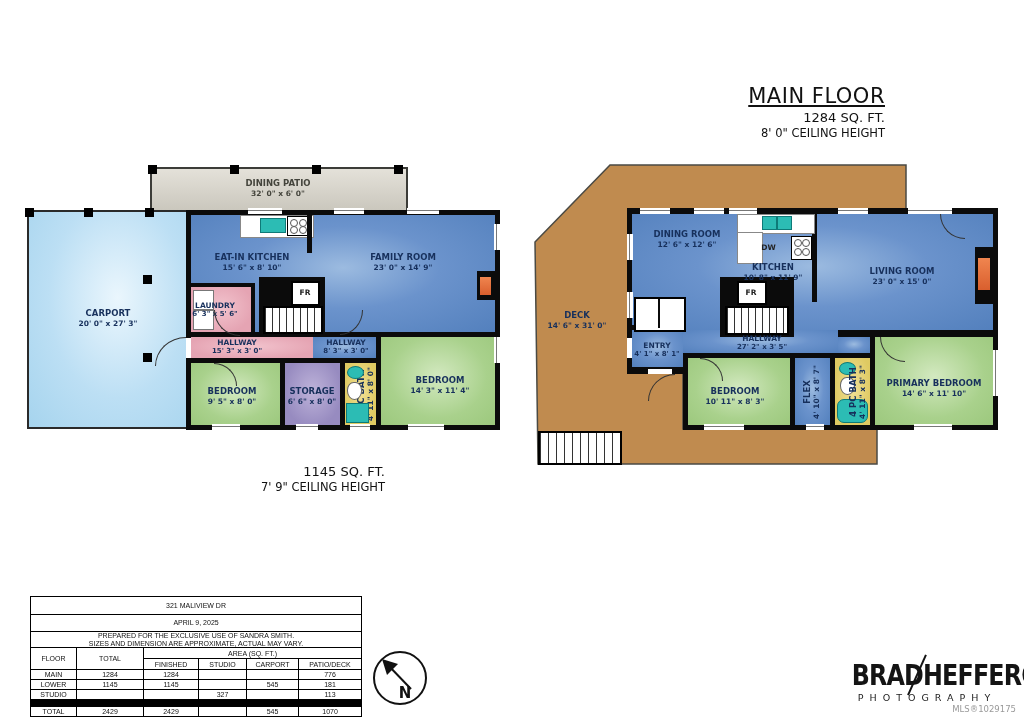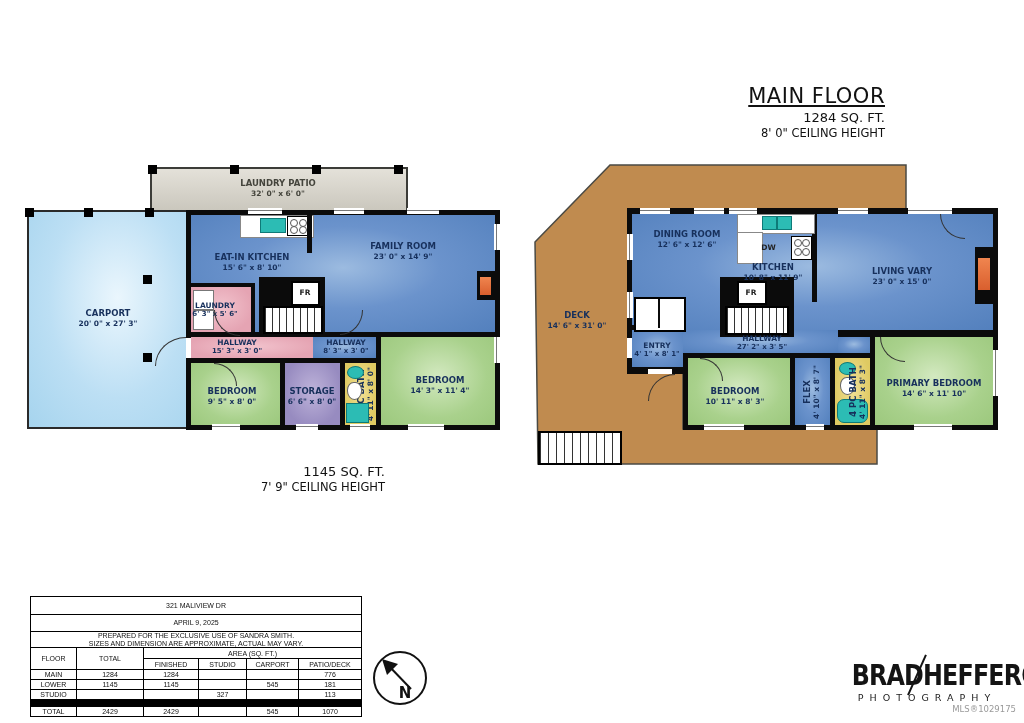--- a/index.html
+++ b/index.html
@@ -72,21 +72,21 @@
     <div class="t2">1145 SQ. FT.</div>
     <div class="t3">7' 9" CEILING HEIGHT</div>
   </div>
 
   <div class="rm patio" style="left:150px;top:167px;width:254px;height:43px;"></div>
   <div class="post" style="left:148px;top:165px;"></div>
   <div class="post" style="left:230px;top:165px;"></div>
   <div class="post" style="left:312px;top:165px;"></div>
   <div class="post" style="left:394px;top:165px;"></div>
   <div class="hlab glab" style="left:278px;top:188px;">
-    <div class="ln">LAUNDRY PATIO</div>
+    <div class="ln">DINING PATIO</div>
     <div class="ld">32' 0" x 6' 0"</div>
   </div>
 
   <div class="rm lblue" style="left:27px;top:210px;width:161px;height:215px;border:2px solid #2a2a2a;"></div>
   <div class="post" style="left:25px;top:208px;"></div>
   <div class="post" style="left:84px;top:208px;"></div>
   <div class="post" style="left:145px;top:208px;"></div>
   <div class="post" style="left:143px;top:275px;"></div>
   <div class="post" style="left:143px;top:353px;"></div>
   <div class="hlab" style="left:108px;top:318px;">
@@ -176,21 +176,21 @@
   </div>
 
   <div class="teal oval" style="left:347px;top:366px;width:15px;height:11px;"></div>
   <div class="toilet" style="left:347px;top:382px;width:13px;height:16px;"></div>
   <div class="teal" style="left:346px;top:403px;width:21px;height:18px;"></div>
 
   <div class="hlab" style="left:252px;top:262px;">
     <div class="ln">EAT-IN KITCHEN</div>
     <div class="ld">15' 6" x 8' 10"</div>
   </div>
-  <div class="hlab" style="left:403px;top:251px;">
+  <div class="hlab" style="left:403px;top:262px;">
     <div class="ln">FAMILY ROOM</div>
     <div class="ld">23' 0" x 14' 9"</div>
   </div>
 
   <div class="winh" style="left:248px;top:208px;width:34px;"></div>
   <div class="winh" style="left:334px;top:208px;width:30px;"></div>
   <div class="winh" style="left:407px;top:208px;width:32px;"></div>
   <div class="winv" style="left:494px;top:224px;height:26px;"></div>
   <div class="winv" style="left:494px;top:337px;height:26px;"></div>
   <div class="winh" style="left:212px;top:424px;width:28px;"></div>
@@ -275,21 +275,21 @@
 
   <div class="hlab" style="left:687px;top:239px;">
     <div class="ln">DINING ROOM</div>
     <div class="ld">12' 6" x 12' 6"</div>
   </div>
   <div class="hlab" style="left:773px;top:272px;">
     <div class="ln">KITCHEN</div>
     <div class="ld">10' 8" x 11' 9"</div>
   </div>
   <div class="hlab" style="left:902px;top:276px;">
-    <div class="ln">LIVING VARY</div>
+    <div class="ln">LIVING ROOM</div>
     <div class="ld">23' 0" x 15' 0"</div>
   </div>
   <div class="hlab sm" style="left:657px;top:350px;">
     <div class="ln">ENTRY</div>
     <div class="ld">4' 1" x 8' 1"</div>
   </div>
   <div class="hlab sm" style="left:762px;top:343px;">
     <div class="ln">HALLWAY</div>
     <div class="ld">27' 2" x 3' 5"</div>
   </div>

